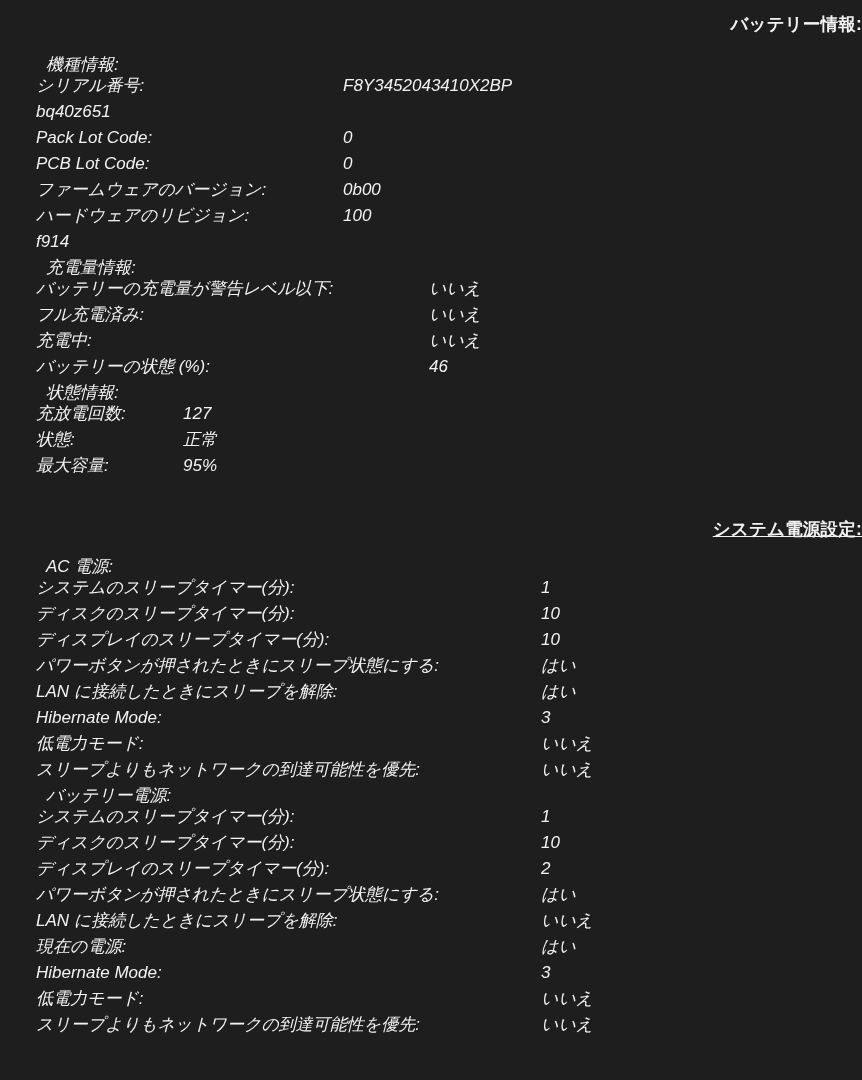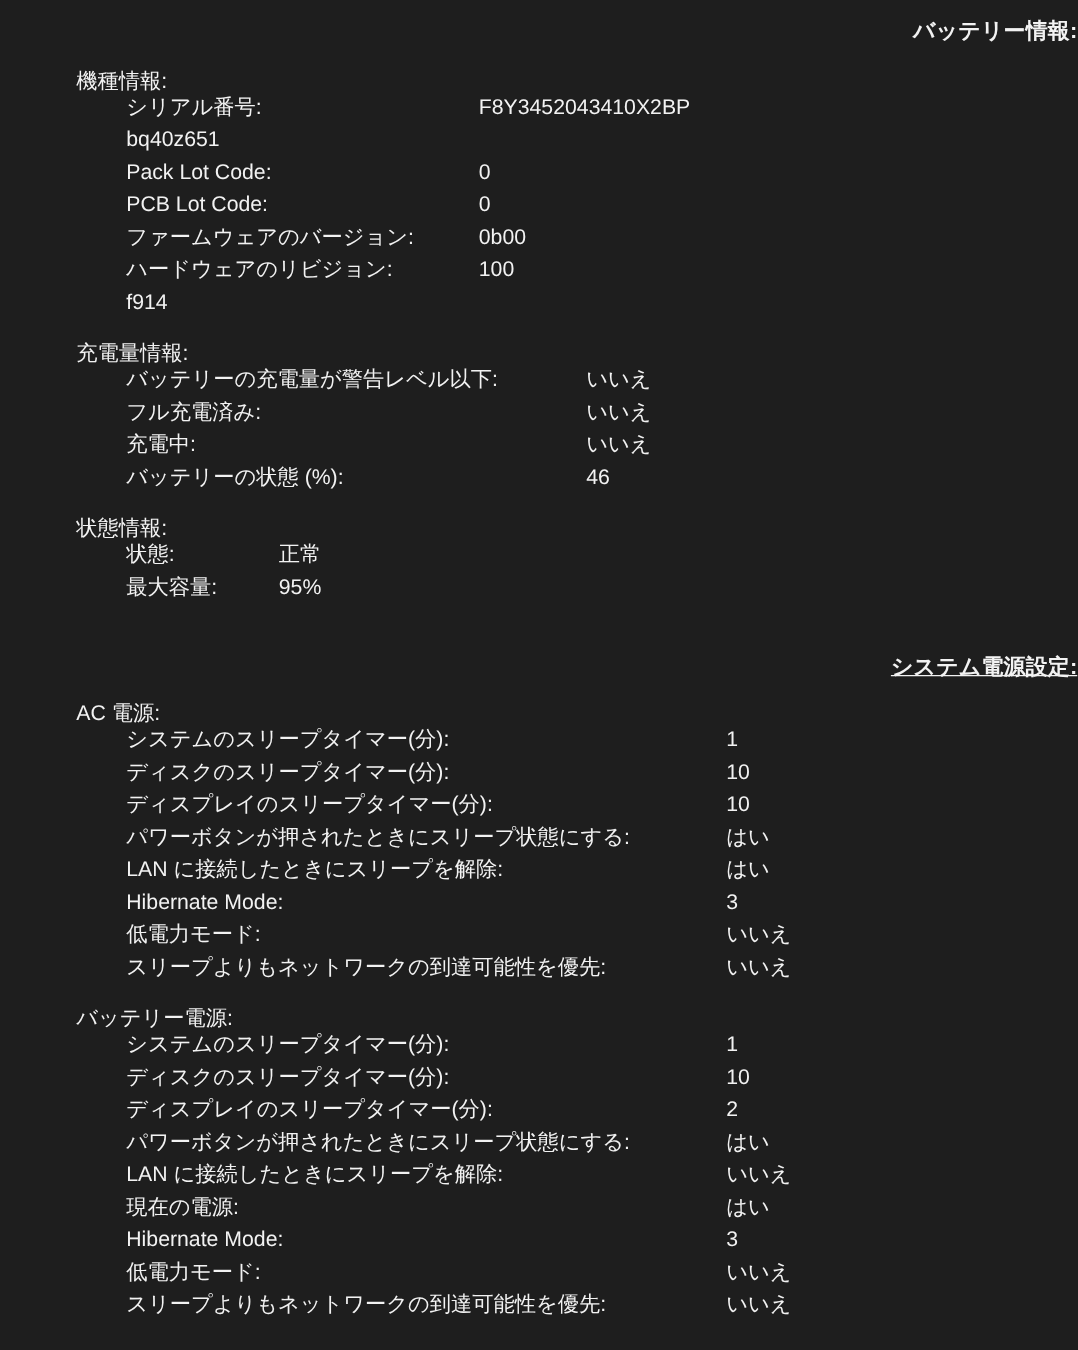--- a/index.html
+++ b/index.html
@@ -30,34 +30,36 @@
     margin: 0 0 22px 0;
     letter-spacing: 0.2px;
     text-align: right;
   }
   .section-title.second {
     margin-top: 38px;
     margin-bottom: 20px;
     text-decoration: underline;
   }
   .group {
-    margin: 15px;
+    margin: 0;
+    font-style: italic;
   }
   .group-title {
     padding-left: 46px;
     margin-bottom: 4px;
     font-size: 17px;
   }
   .row {
     display: flex;
     align-items: baseline;
-    padding-left: 86px;
+    padding-left: 36px;
     height: 26px;
     font-size: 17px;
     white-space: nowrap;
+    gap: 25px;
   }
   .row .k {
     flex: 0 0 auto;
   }
   .row .v {
     flex: 0 0 auto;
   }
   
   .cols-model .k  { width: 282px; }
   .cols-charge .k { width: 368px; }
@@ -116,20 +118,24 @@
             <span class="v">いいえ</span>
           </div>
           <div class="row cols-charge">
             <span class="k">バッテリーの状態 (%):</span>
             <span class="v">46</span>
           </div>
         </div>
         <div class="group">
           <div class="group-title">状態情報:</div>
           <div class="row cols-health">
+            <span class="k">充放電回数:</span>
+            <span class="v">127</span>
+          </div>
+          <div class="row cols-health">
             <span class="k">状態:</span>
             <span class="v">正常</span>
           </div>
           <div class="row cols-health">
             <span class="k">最大容量:</span>
             <span class="v">95%</span>
           </div>
         </div>
       </div>
   </div>

